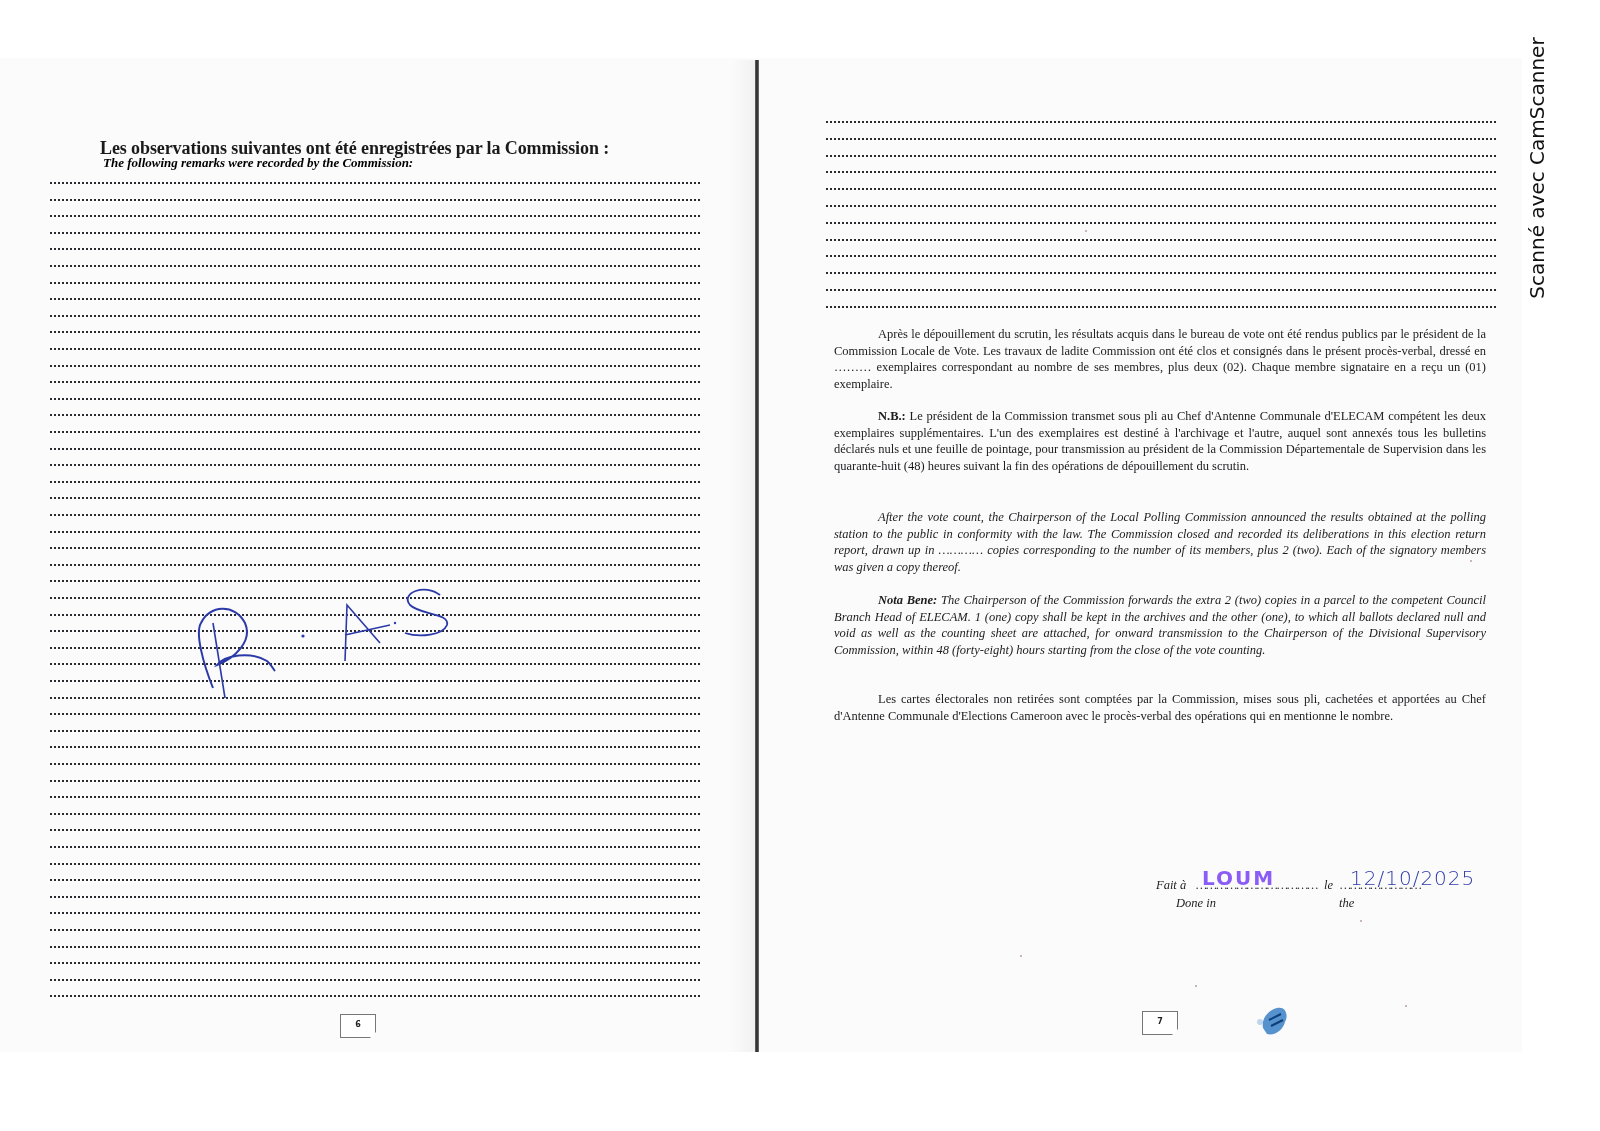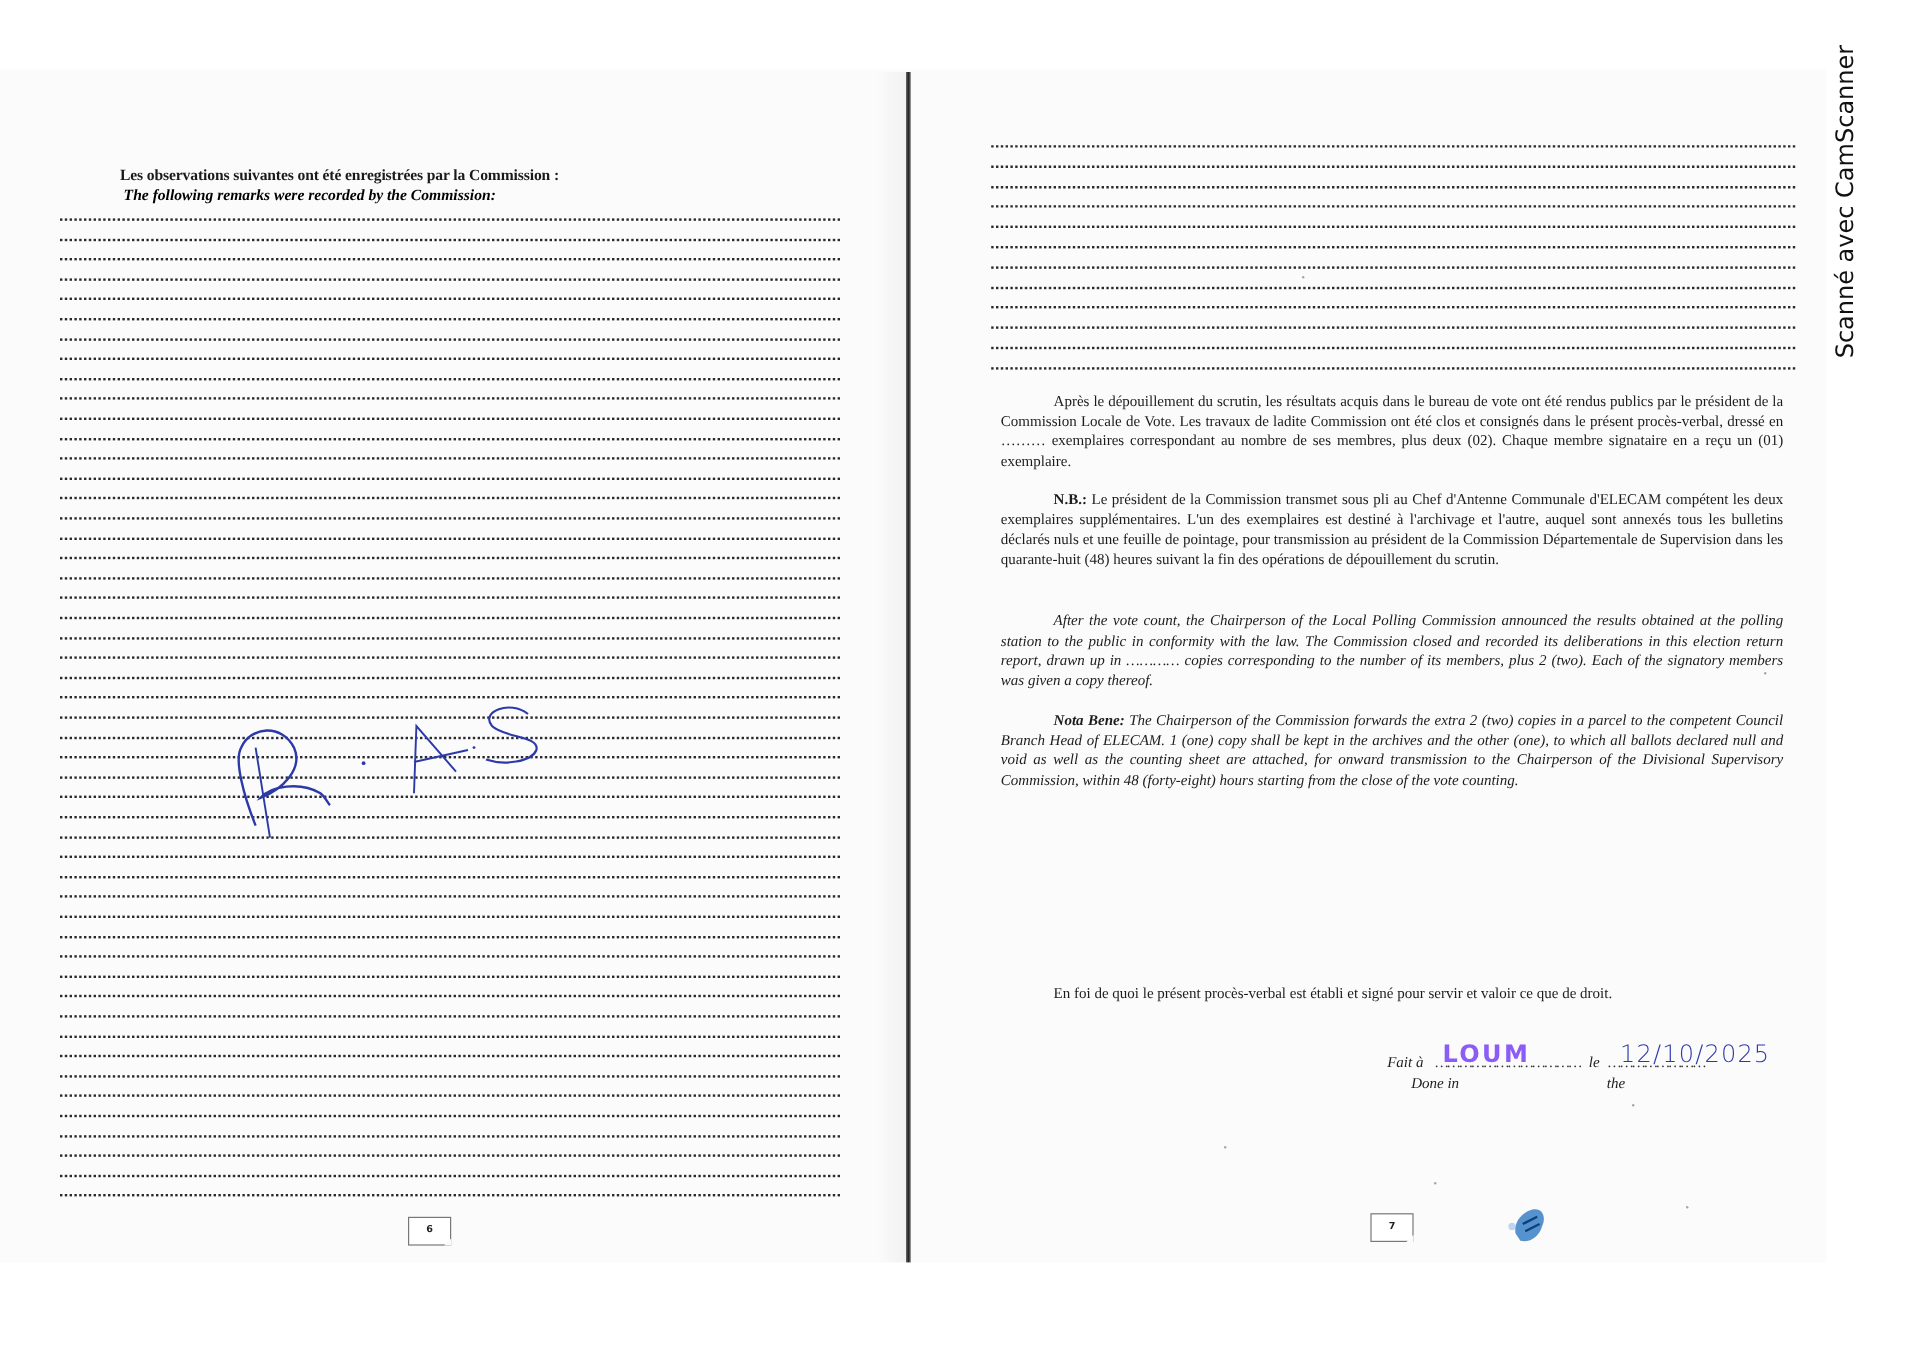--- a/index.html
+++ b/index.html
@@ -20,21 +20,21 @@
     .spine-shadow {
       position: absolute; left: 730px; top: 60px; width: 25px; height: 992px;
       background: linear-gradient(to right, rgba(0,0,0,0), rgba(0,0,0,0.04));
     }
     .page { position: absolute; top: 58px; height: 994px; }
     .page-left { left: 0; width: 755px; }
     .page-right { left: 760px; width: 762px; margin-left: 16px; }
 
     .heading-fr {
       position: absolute; left: 100px; top: 80px;
-      font-family: "Liberation Serif", serif; font-weight: bold; font-size: 13px;
+      font-family: "Liberation Serif", serif; font-weight: bold; font-size: 18px;
       color: #1a1a1a; letter-spacing: -0.1px;
     }
     .heading-en {
       position: absolute; left: 103px; top: 97px;
       font-family: "Liberation Serif", serif; font-weight: bold; font-style: italic;
       font-size: 13px; color: #000000;
     }
     .ruled-lines { position: absolute; }
     .ruled-line {
       position: absolute; left: 0; height: 0;
@@ -195,23 +195,23 @@
     </div>
 
   <div class="para" style="top:268px;"><span class="indent"></span><span>Après le dépouillement du scrutin, les résultats acquis dans le bureau de vote ont été rendus publics par le président de la Commission Locale de Vote. Les travaux de ladite Commission ont été clos et consignés dans le présent procès-verbal, dressé en ……… exemplaires correspondant au nombre de ses membres, plus deux (02). Chaque membre signataire en a reçu un (01) exemplaire.</span></div>
 
   <div class="para" style="top:350px;"><span class="indent"></span><b>N.B.:</b> <span>Le président de la Commission transmet sous pli au Chef d'Antenne Communale d'ELECAM compétent les deux exemplaires supplémentaires. L'un des exemplaires est destiné à l'archivage et l'autre, auquel sont annexés tous les bulletins déclarés nuls et une feuille de pointage, pour transmission au président de la Commission Départementale de Supervision dans les quarante-huit (48) heures suivant la fin des opérations de dépouillement du scrutin.</span></div>
 
   <div class="para italic" style="top:451px;"><span class="indent"></span><span>After the vote count, the Chairperson of the Local Polling Commission announced the results obtained at the polling station to the public in conformity with the law. The Commission closed and recorded its deliberations in this election return report, drawn up in ………… copies corresponding to the number of its members, plus 2 (two). Each of the signatory members was given a copy thereof.</span></div>
 
   <div class="para italic" style="top:534px;"><span class="indent"></span><b>Nota Bene:</b> <span>The Chairperson of the Commission forwards the extra 2 (two) copies in a parcel to the competent Council Branch Head of ELECAM. 1 (one) copy shall be kept in the archives and the other (one), to which all ballots declared null and void as well as the counting sheet are attached, for onward transmission to the Chairperson of the Divisional Supervisory Commission, within 48 (forty-eight) hours starting from the close of the vote counting.</span></div>
 
-
-
-  <div class="para" style="top:762px;"><span class="indent"></span><span>En foi de quoi le présent procès-verbal est établi et signé pour servir et valoir ce que de droit.</span></div>
+  <div class="para" style="top:633px;"><span class="indent"></span><span>Les cartes électorales non retirées sont comptées par la Commission, mises sous pli, cachetées et apportées au Chef d'Antenne Communale d'Elections Cameroon avec le procès-verbal des opérations qui en mentionne le nombre.</span></div>
+
+
 
 
   <div class="signature-row">
     <span class="fait-label">Fait à</span>
     <span class="fait-dots">………………………………</span>
     <span class="fait-value">LOUM</span>
     <span class="le-label">le</span>
     <span class="le-dots">……………………</span>
     <span class="le-value">12/10/2025</span>
     <span class="done-in-label">Done in</span>

